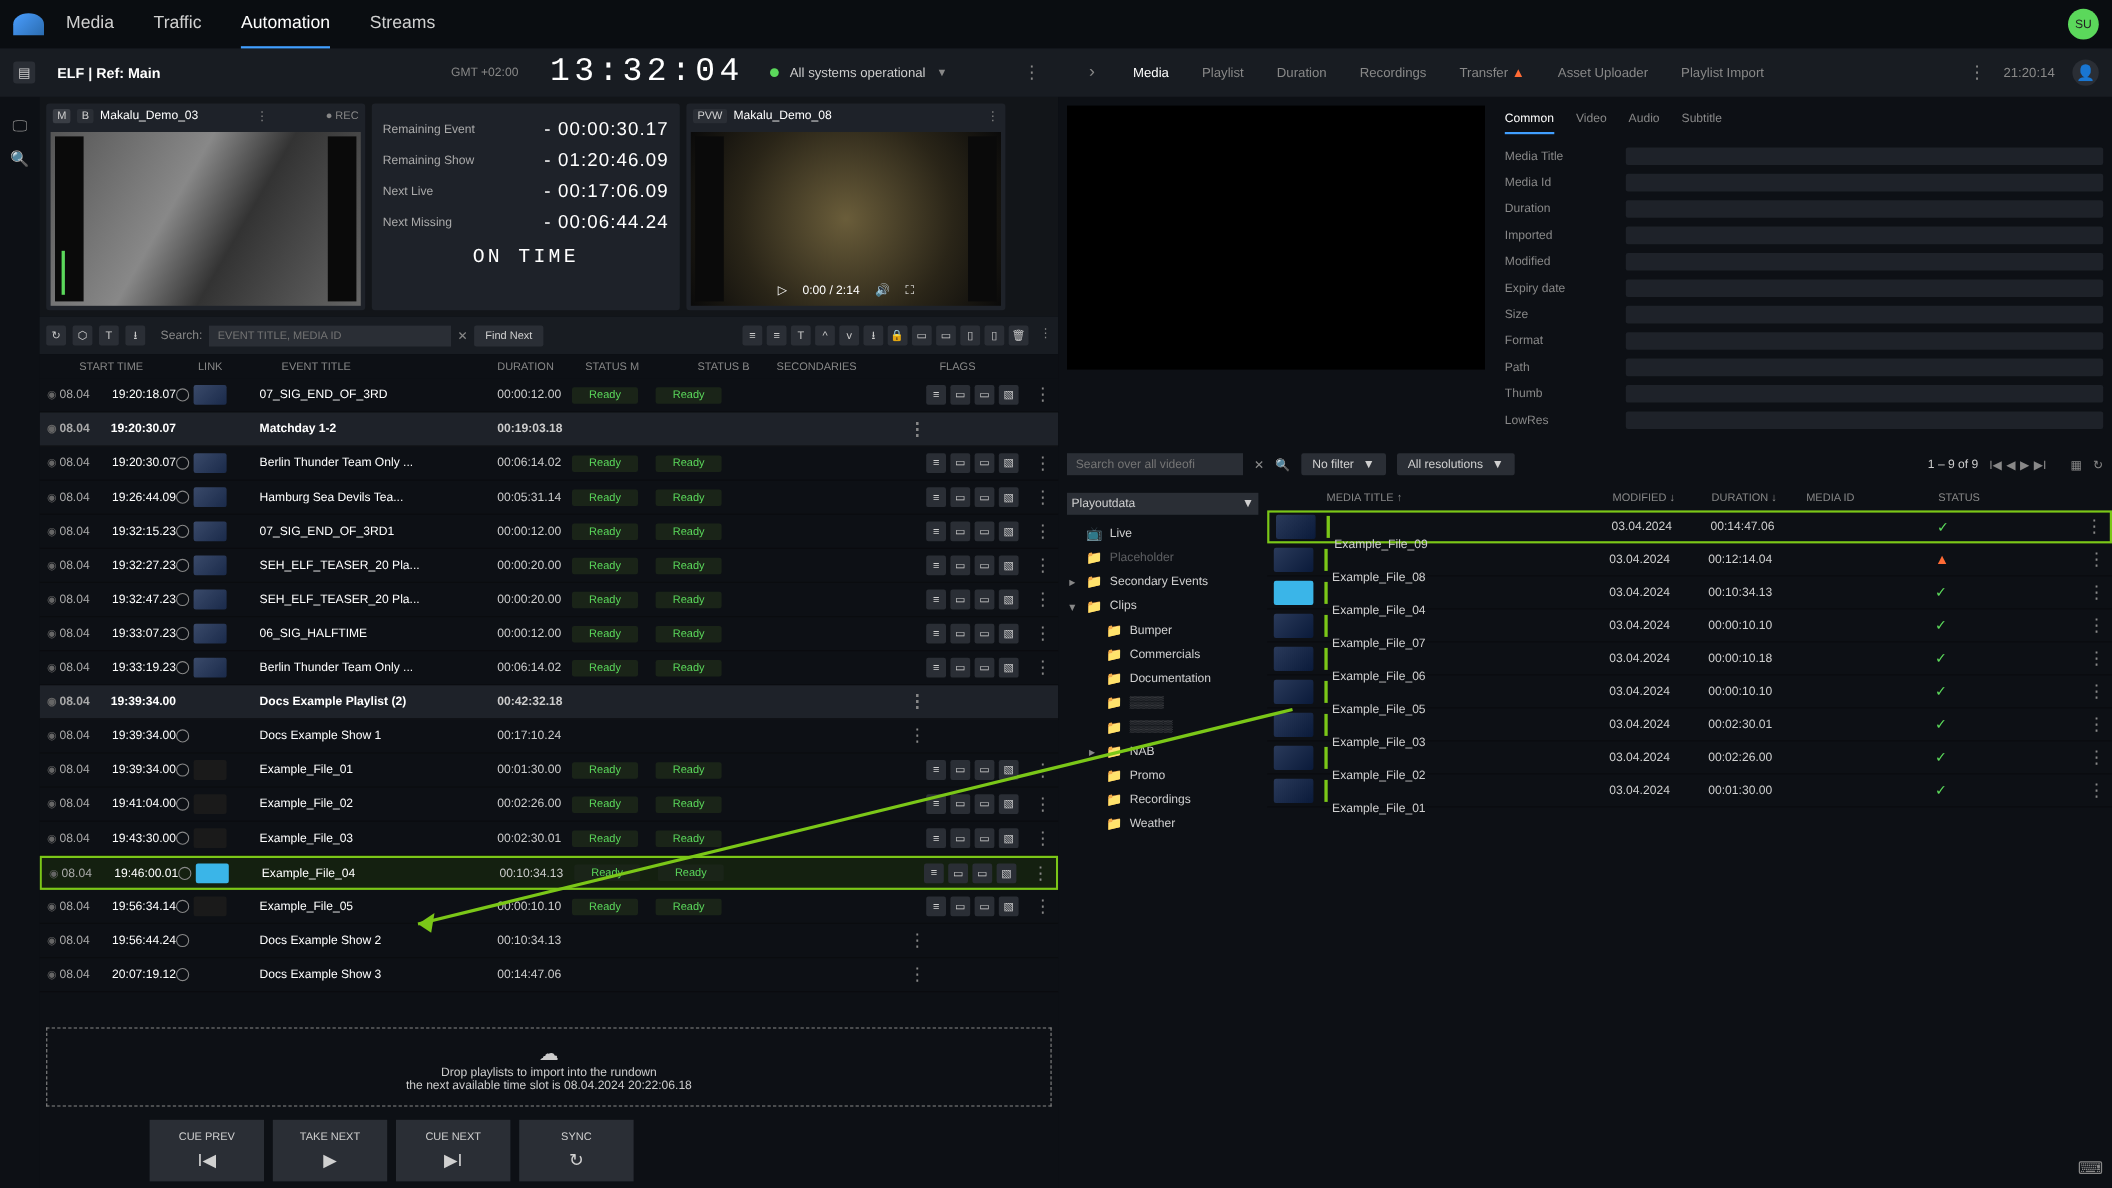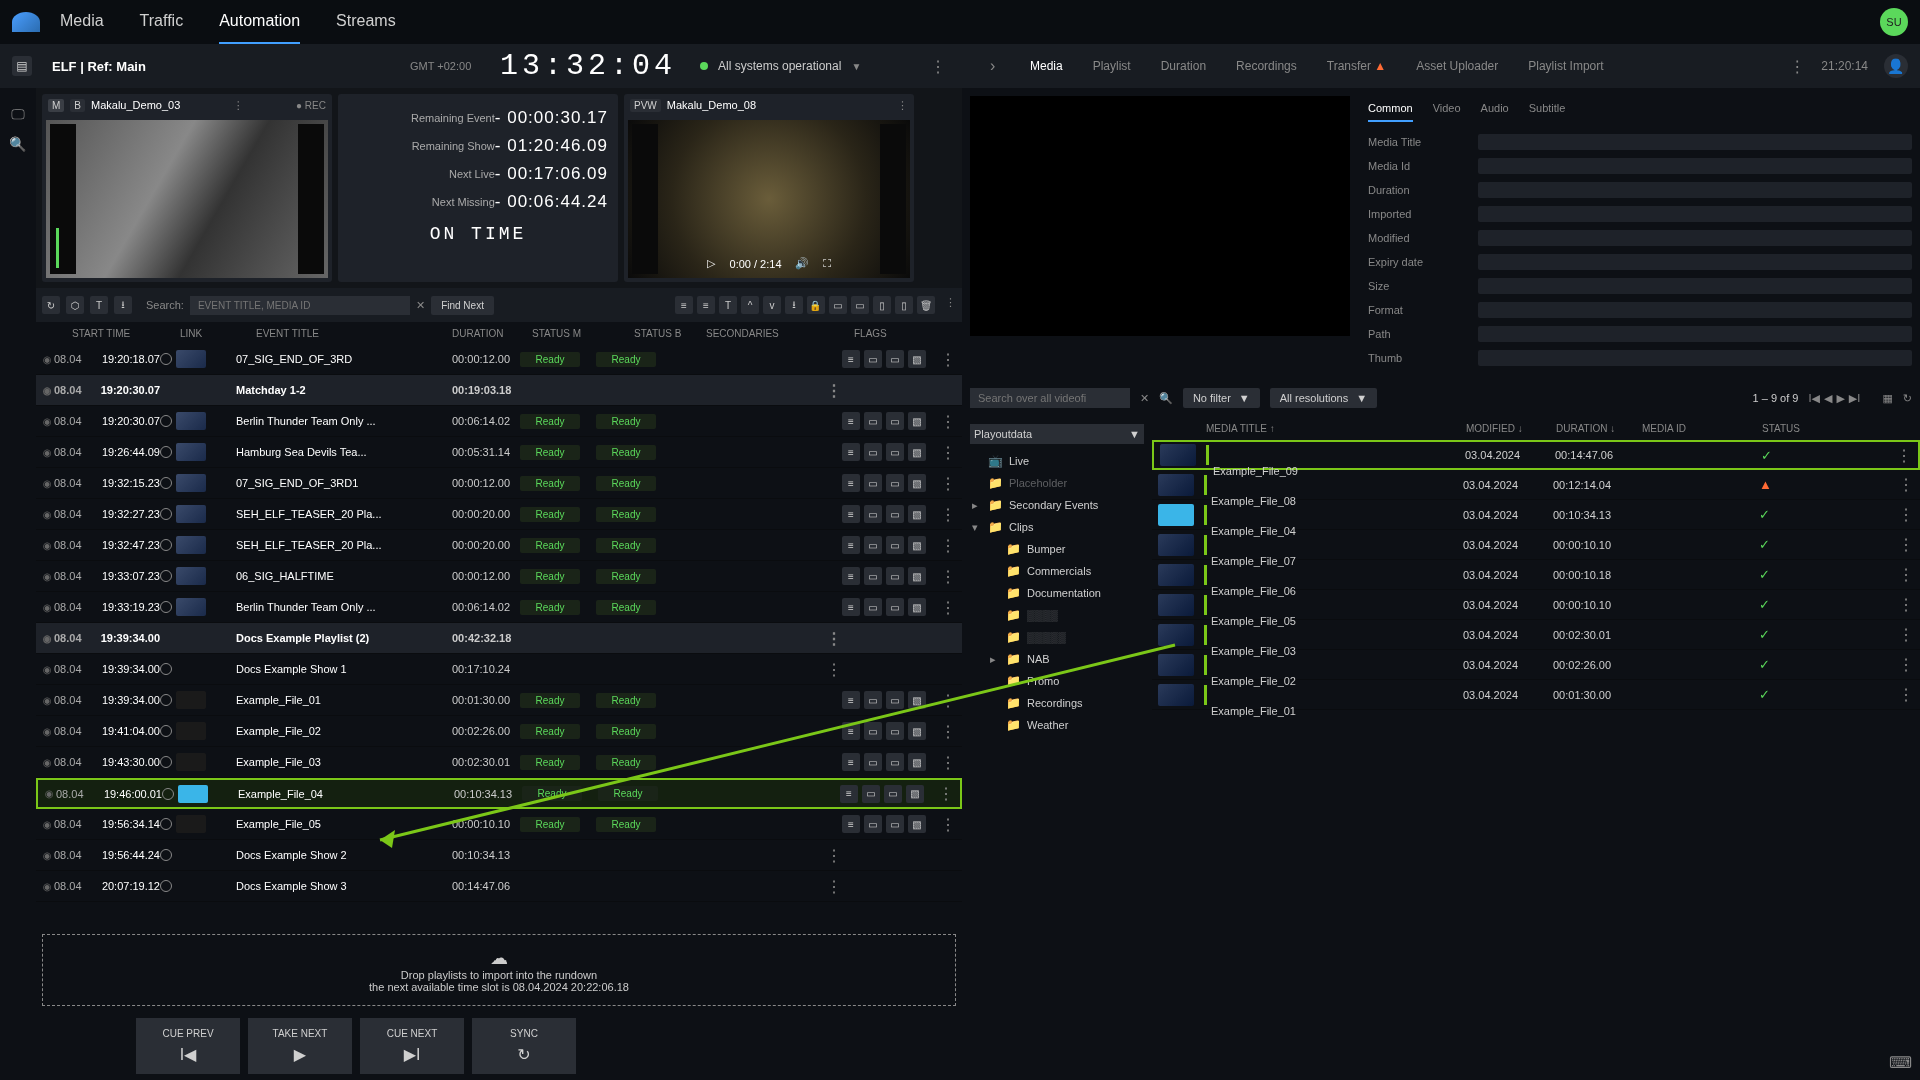--- a/index.html
+++ b/index.html
@@ -45,21 +45,21 @@
 .badge.m { background:#3a3e45; }
 .pv-title { color:#fff; }
 .rec { color:#888; margin-left:auto; font-size:10px; }
 .pv-vid { flex:1; margin:4px; background:linear-gradient(135deg,#3a3a3a,#1a1a1a); position:relative; display:flex; align-items:center; justify-content:center; }
 .pv-vid.img1 { background:linear-gradient(120deg,#555 0%,#888 40%,#333 60%,#666 100%); }
 .pv-vid.img2 { background:radial-gradient(circle at 50% 50%,#6a5d3a 0%,#2a2518 60%,#0a0a0a 100%); }
 .lvl-bar { position:absolute; width:26px; top:4px; bottom:4px; background:#0a0a0a; }
 .lvl-bar.l { left:4px; } .lvl-bar.r { right:4px; }
 .lvl-green { position:absolute; bottom:6px; left:6px; width:3px; height:40px; background:#5bd85b; }
 .vid-ctrl { position:absolute; bottom:8px; left:50%; transform:translateX(-50%); display:flex; gap:14px; align-items:center; color:#fff; font-size:11px; }
-.timer-row { display:flex; align-items:center; justify-content:flex-end; height:28px; font-family:"Courier New",monospace; font-size:17px; }
+.timer-row { display:flex; align-items:center; justify-content:space-between; height:28px; font-family:"Courier New",monospace; font-size:17px; }
 .timer-lbl { font-family:Arial; font-size:11px; color:#aaa; }
 .timer-val { color:#fff; letter-spacing:1px; }
 .on-time { font-family:"Courier New",monospace; font-size:18px; color:#fff; text-align:center; margin-top:8px; letter-spacing:3px; }
 
 .search-bar { height:34px; background:#181c22; display:flex; align-items:center; padding:0 6px; gap:6px; font-size:11px; }
 .mini-ico { width:18px; height:18px; display:flex; align-items:center; justify-content:center; color:#ccc; background:#2a2e35; border-radius:2px; font-size:10px; cursor:pointer; }
 .search-lbl { color:#888; margin-left:8px; }
 .search-inp { background:#2a2e35; border:none; color:#888; font-size:10px; padding:4px 8px; width:220px; }
 .find-btn { background:#2a2e35; padding:4px 10px; font-size:10px; border-radius:2px; cursor:pointer; }
 .ico-group { margin-left:auto; display:flex; gap:4px; }
@@ -680,20 +680,24 @@
               <div class="form-val"></div>
             </div>
             <div class="form-row">
               <span class="form-lbl">Path</span>
               <div class="form-val"></div>
             </div>
             <div class="form-row">
               <span class="form-lbl">Thumb</span>
               <div class="form-val"></div>
             </div>
+            <div class="form-row">
+              <span class="form-lbl">LowRes</span>
+              <div class="form-val"></div>
+            </div>
           </div>
       </div>
     </div>
 
     <div class="filter-bar">
       <input class="filter-inp" placeholder="Search over all videofi" style="">
       <span style="color:#888">✕</span>
       <span style="color:#888">🔍</span>
       <div class="filter-sel">
           <span>No filter</span>

